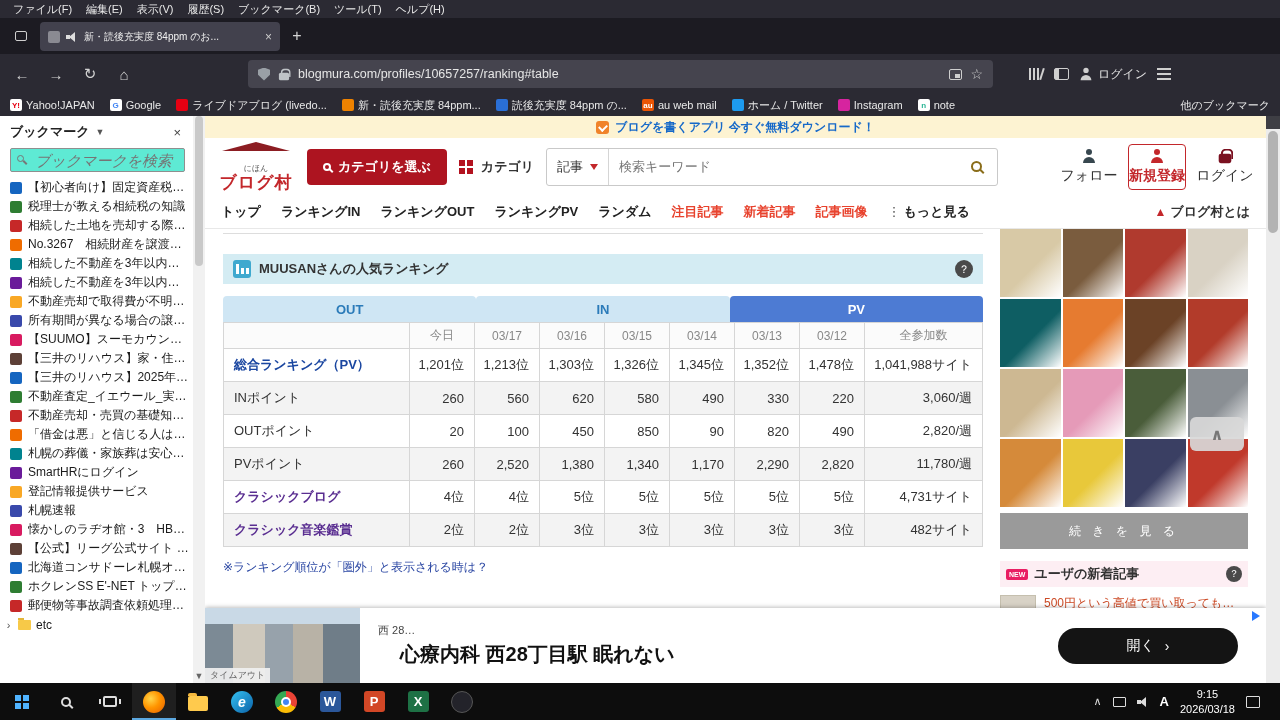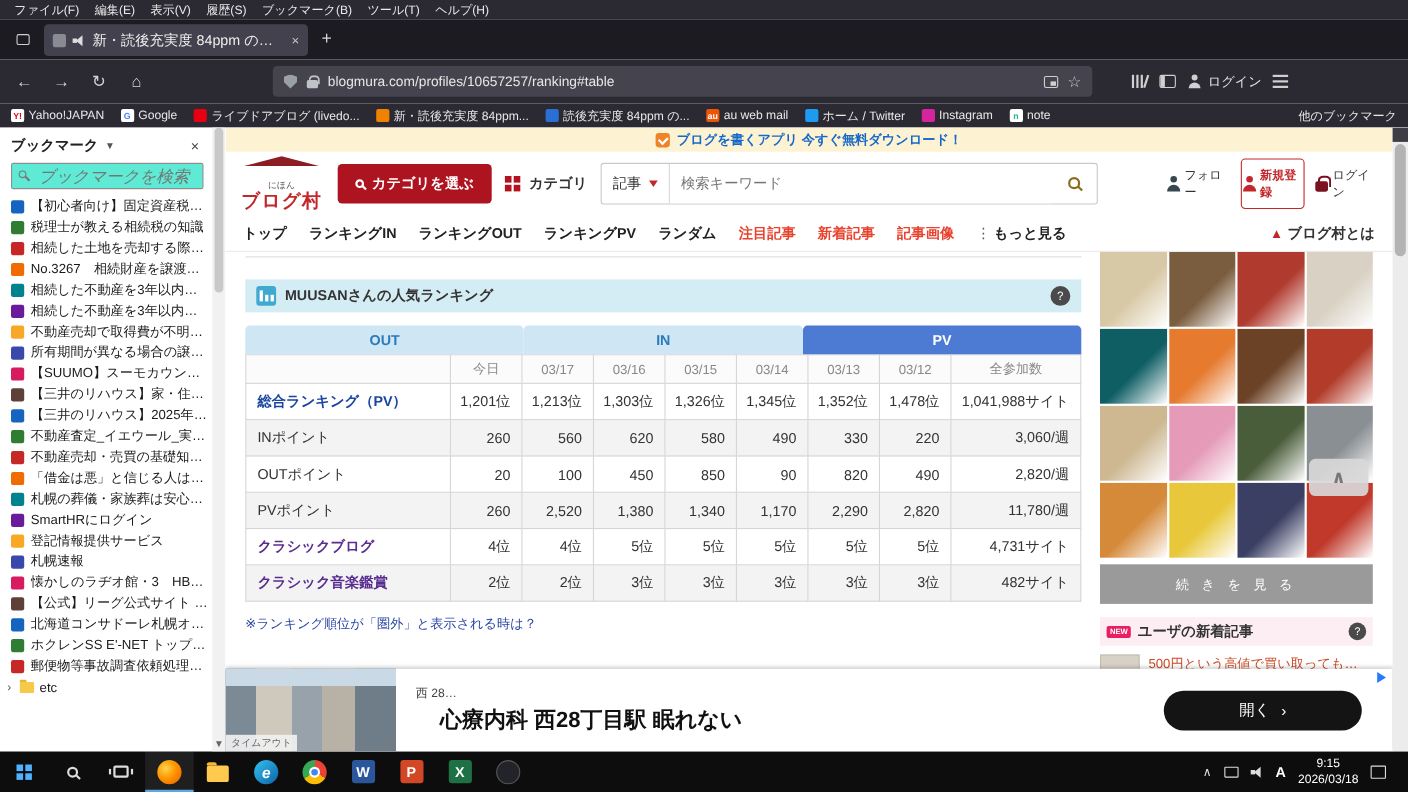--- a/index.html
+++ b/index.html
@@ -11,21 +11,21 @@
   .menu-item { font-size:11px; color:#e8e8e8; padding:0 7px; cursor:default; }
 
   .tabbar { height:36px; background:#1c1b22; display:flex; align-items:flex-end; padding:0 4px; }
   .fxview { width:30px; height:28px; margin:4px 2px; border-radius:4px; display:flex; align-items:center; justify-content:center; }
   .fxv-glyph { width:12px; height:10px; border:1.5px solid #cfcfcf; border-radius:2px; }
   .tab { width:240px; height:29px; margin:4px 2px 3px; background:#42414d; border-radius:4px; display:flex; align-items:center; gap:6px; padding:0 8px; color:#f0f0f0; }
   .tab-fav { width:12px; height:12px; background:#8a8a92; border-radius:2px; flex:none; }
   .spk { position:relative; width:12px; height:10px; color:#ddd; flex:none; }
   .spk::before { content:""; position:absolute; left:0; top:3px; width:4px; height:4px; background:currentColor; }
   .spk::after { content:""; position:absolute; left:3px; top:0; border-top:5px solid transparent; border-bottom:5px solid transparent; border-right:6px solid currentColor; }
-  .tab-title { flex:1; font-size:13px; white-space:nowrap; overflow:hidden; text-overflow:ellipsis; }
+  .tab-title { flex:1; font-size:10px; white-space:nowrap; overflow:hidden; text-overflow:ellipsis; }
   .tab-close { font-size:12px; color:#ccc; }
   .newtab { width:26px; height:26px; margin:5px 2px; display:flex; align-items:center; justify-content:center; color:#d5d5d5; font-size:16px; }
 
   .toolbar { height:40px; background:#2b2a33; display:flex; align-items:center; padding:0 10px; gap:10px; }
   .nav-btn { color:#d3d3d3; font-size:15px; width:24px; text-align:center; }
   .tspacer { width:92px; } .tspacer.small { width:16px; }
   .urlbar { flex:1; max-width:745px; height:28px; background:#45444e; border-radius:4px; display:flex; align-items:center; gap:8px; padding:0 10px; color:#e6e6e6; }
   .shield { width:12px; height:13px; background:#9aa0a6; clip-path:polygon(50% 0,100% 18%,100% 55%,50% 100%,0 55%,0 18%); flex:none; }
   .lock { width:12px; height:9px; background:currentColor; border-radius:2px; position:relative; margin-top:5px; }
   .lock::before { content:""; position:absolute; top:-5px; left:2px; width:8px; height:8px; border:2px solid currentColor; border-bottom:none; border-radius:5px 5px 0 0; }
@@ -100,21 +100,21 @@
   .cat-btn .mag { color:#fff; width:8px; height:8px; }
   .cat-label { display:flex; align-items:center; gap:7px; font-weight:bold; font-size:13px; color:#333; cursor:pointer; flex:none; }
   .grid-ic { width:6px; height:6px; background:#b3121f; box-shadow:8px 0 #b3121f, 0 8px #b3121f, 8px 8px #b3121f; margin:0 9px 8px 0; }
   .search-group { display:flex; align-items:stretch; height:38px; border:1px solid #c9c9c9; border-radius:3px; overflow:hidden; width:452px; background:#fff; flex:none; }
   .search-type { display:flex; align-items:center; gap:7px; padding:0 10px; border-right:1px solid #d5d5d5; font-size:13px; color:#333; cursor:pointer; }
   .sel-caret { width:0; height:0; border-left:4px solid transparent; border-right:4px solid transparent; border-top:6px solid var(--brand-red,#c3272b); }
   .search-input { flex:1; border:none; outline:none; padding:0 10px; font-size:13px; color:#333; font-family:inherit; }
   .search-btn { width:42px; display:flex; align-items:center; justify-content:center; cursor:pointer; }
   .search-btn .mag { color:#8a6d1a; width:11px; height:11px; }
   .header-actions { margin-left:auto; display:flex; align-items:center; gap:10px; }
-  .hact { display:flex; flex-direction:row; align-items:center; justify-content:center; width:58px; height:46px; font-size:11px; color:#333; gap:4px; cursor:pointer; }
+  .hact { display:flex; flex-direction:column; align-items:center; justify-content:center; width:58px; height:46px; font-size:14px; color:#333; gap:4px; cursor:pointer; }
   .hact.signup { border:1px solid var(--brand-red,#c3272b); border-radius:4px; }
   .follow-ic { color:#37474f; }
   .signup-ic { color:var(--brand-red,#c3272b); }
   .hact-label.red { color:var(--brand-red,#c3272b); font-weight:bold; }
   .login-ic { color:#7a1020; transform:scale(1.05); }
 
   .site-nav { height:34px; background:#fff; display:flex; align-items:center; padding:0 16px; border-bottom:1px solid #e8e8e8; flex:none; }
   .nav-items { display:flex; gap:20px; align-items:center; }
   .nav-item { font-size:13px; font-weight:bold; color:#222; display:flex; align-items:center; gap:3px; cursor:pointer; white-space:nowrap; }
   .nav-item.red { color:var(--nav-red,#e8432e); }

